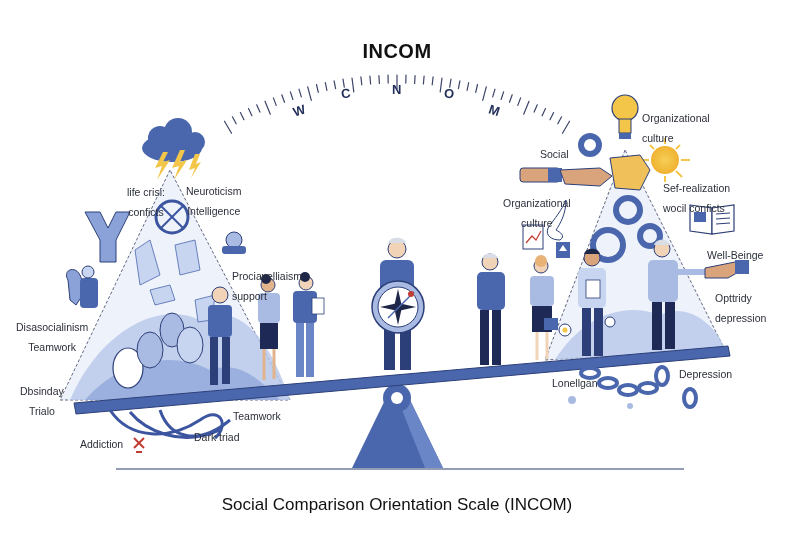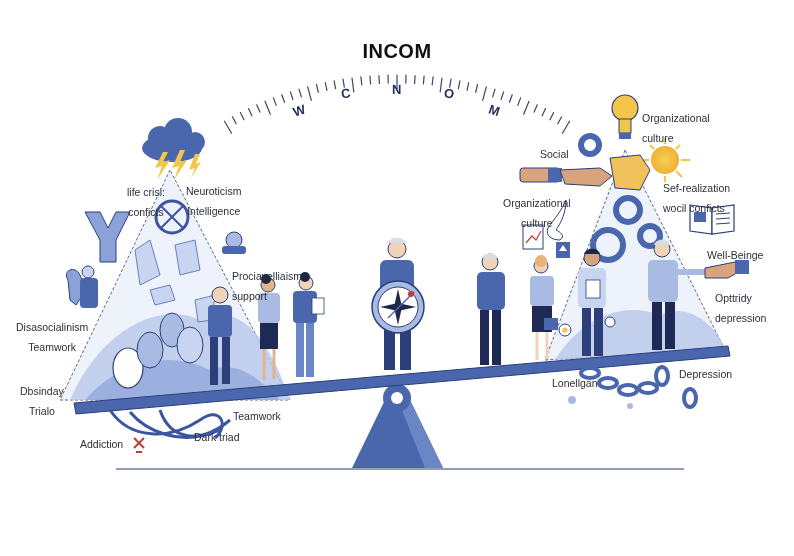--- a/index.html
+++ b/index.html
@@ -312,13 +312,14 @@
   <div class="lbl left" style="left:663px;top:178px;">Sef-realization
 wocil conficts</div>
   <div class="lbl" style="left:503px;top:193px;">Organizational
 culture</div>
   <div class="lbl left" style="left:707px;top:245px;">Well-Beinge</div>
   <div class="lbl left" style="left:715px;top:288px;">Opttridy
 depression</div>
   <div class="lbl" style="left:552px;top:373px;">Lonellgan</div>
   <div class="lbl" style="left:679px;top:364px;">Depression</div>
 
+  <div class="caption">Social Comparison Orientation Scale (INCOM)</div>
 </div>
 
 </body></html>

